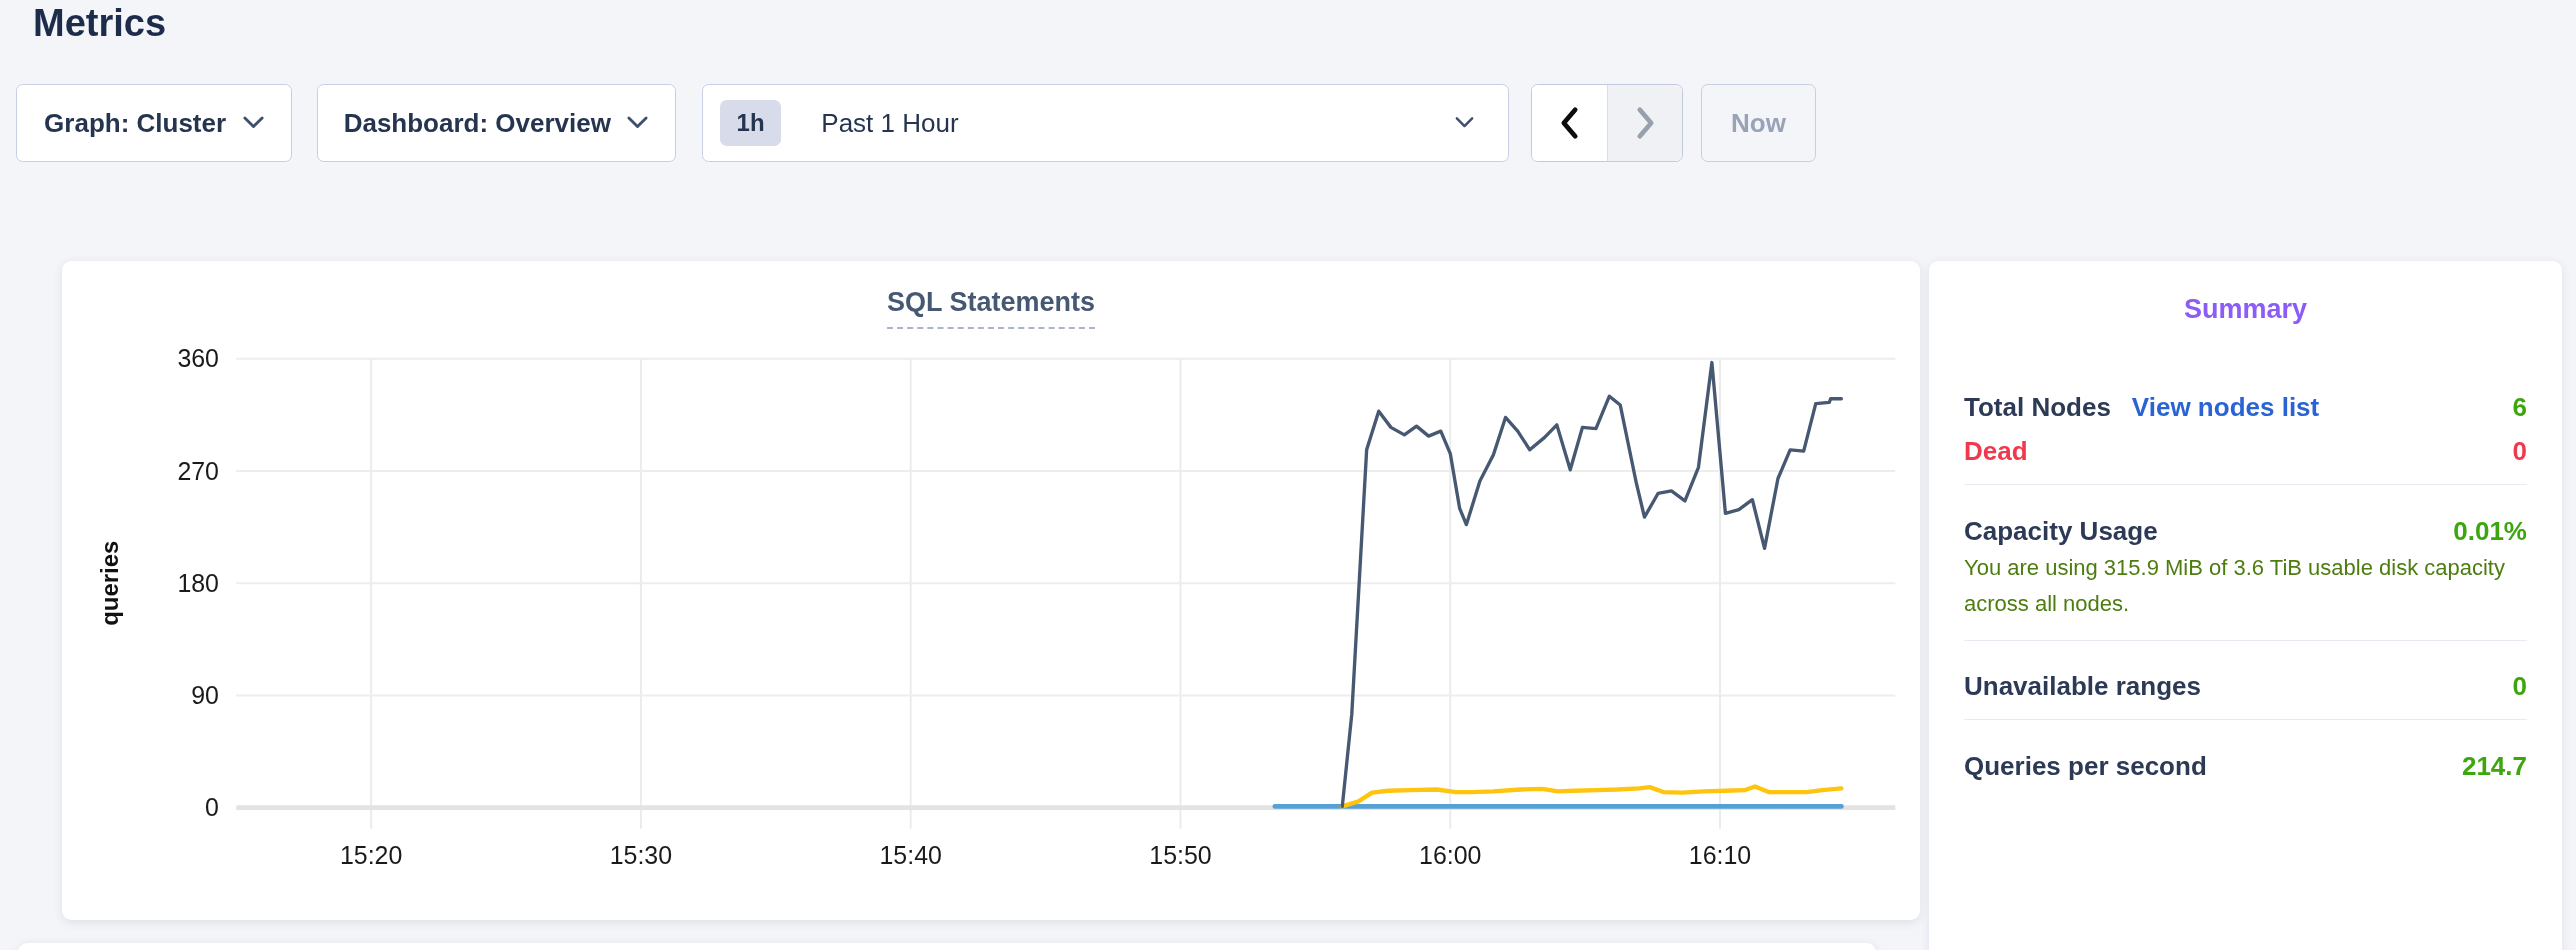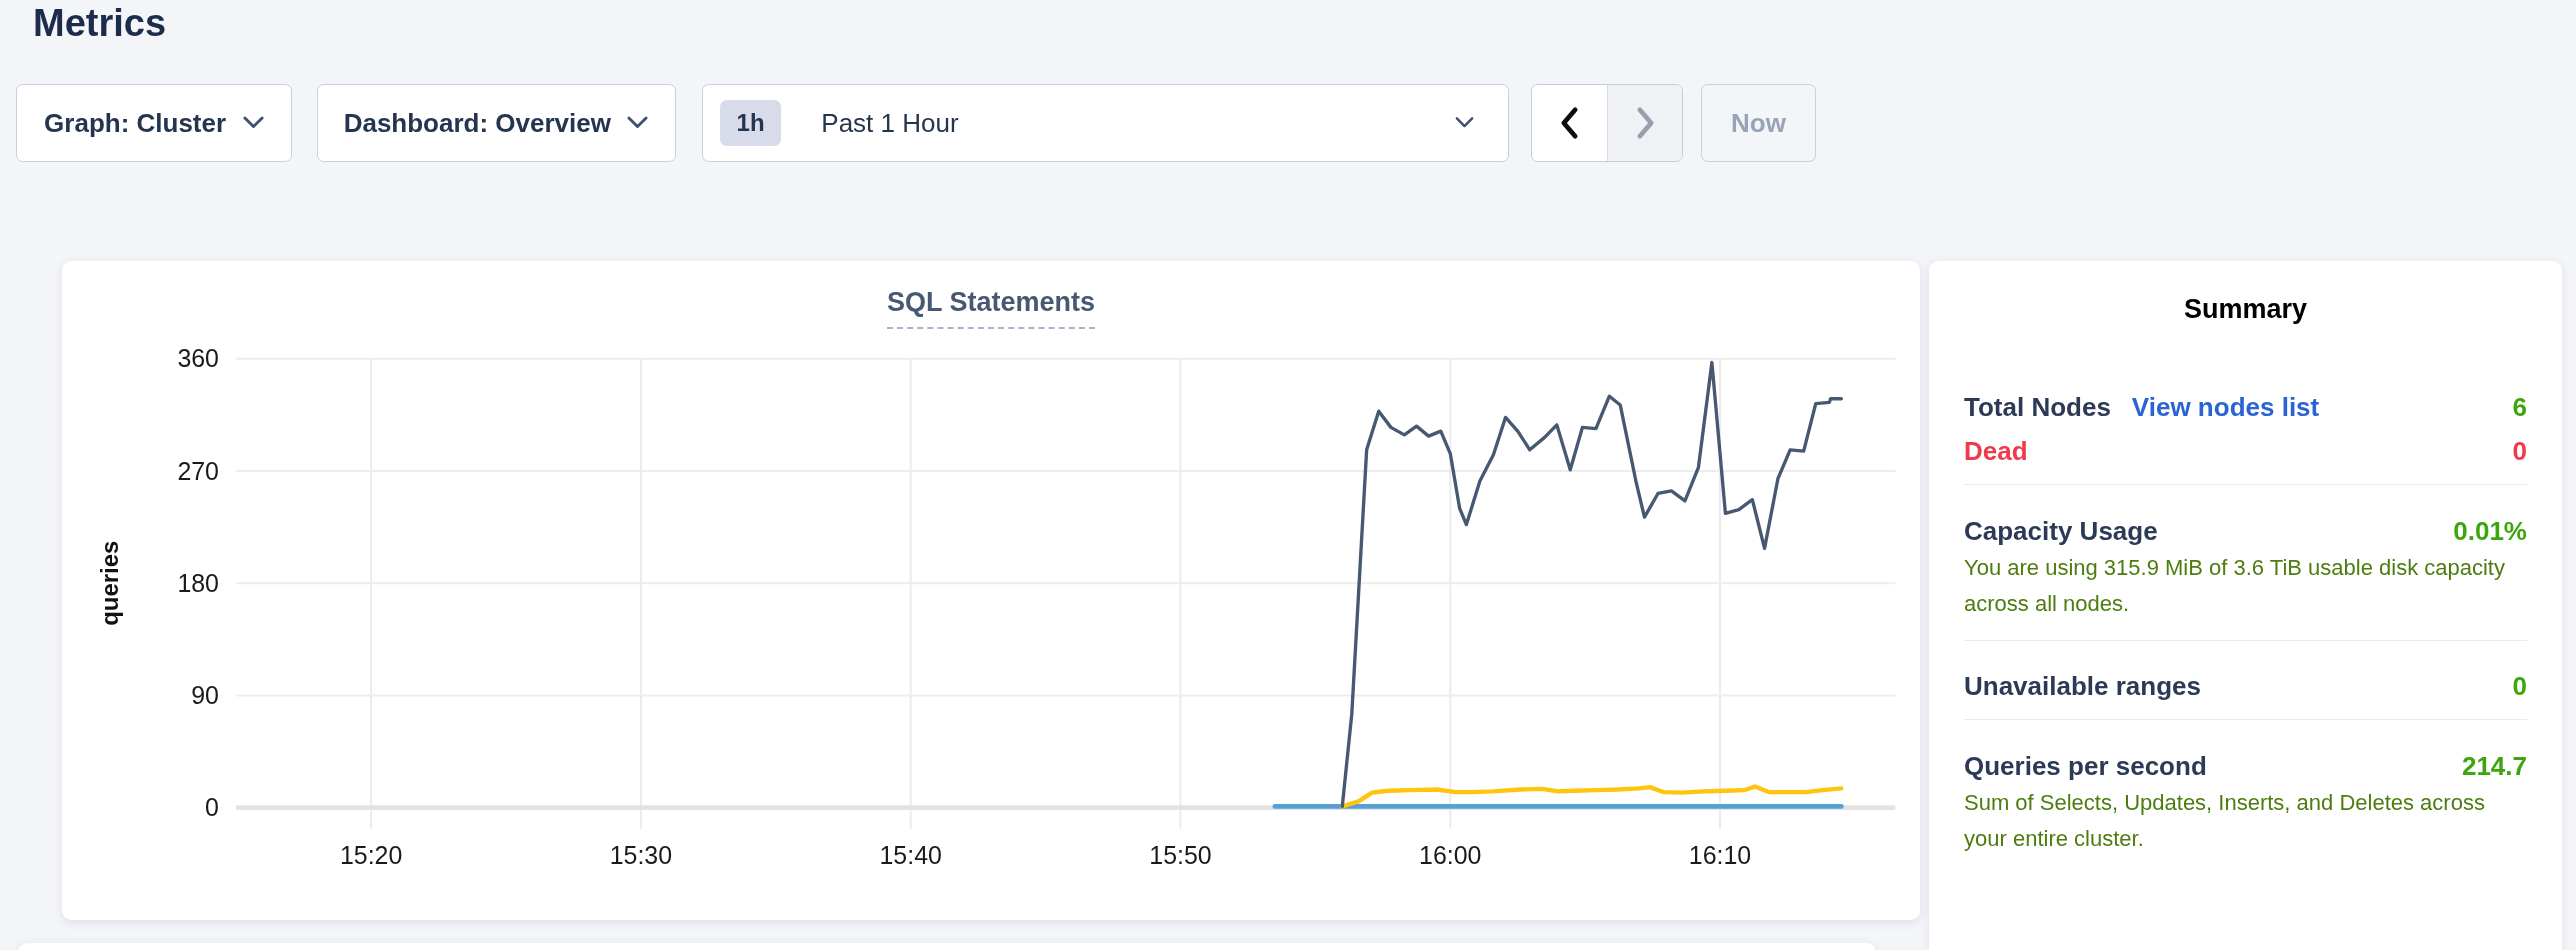--- a/index.html
+++ b/index.html
@@ -48,21 +48,21 @@
   }
   #chart-card   { left:18px;  top:261px; width:1858px; height:659px;margin-left:44px; }
   #bottom-card  { left:18px;  top:943px; width:1858px; height:58px; }
   #summary-card { left:1929px; top:261px; width:633px; height:739px; padding:0 35px; }
   .chart-title-wrap { text-align:center; margin-top:26px; height:42px; }
   .chart-title {
     display:inline-block; font-size:27px; font-weight:700; color:#475872;
     border-bottom:2.9px dashed #aab3ca; padding-bottom:8.6px;
   }
   .chart-svg { display:block; width:1858px; height:585px; margin-top:1.9px; }
-  .sum-title { margin-top:33px; text-align:center; font-size:27px; font-weight:700; color:#000000; }
+  .sum-title { margin-top:33px; text-align:center; font-size:27px; font-weight:700; color:#8b5cf6; }
   .rows { margin-top:54px; }
   .srow { display:flex; align-items:flex-end; height:44px; font-size:26px; font-weight:700; }
   .srow .val { margin-left:auto; font-weight:600; }
   .link { margin-left:21px; font-size:26px; font-weight:600; cursor:pointer; }
   hr.sep { border:none; border-top:1.9px solid #e8eaf1; margin:17.3px 0; }
   .desc { font-size:22px; line-height:36px; color:#4d7c0f; font-weight:400; margin-top:3.8px; }
 </style>
 </head>
 <body>
 
@@ -181,15 +181,14 @@
     <span>Unavailable ranges</span>
     <span class="val" style="color: rgb(61, 166, 14);">0</span>
   </div>
 
   <hr class="sep">
 
   <div class="srow">
     <span>Queries per second</span>
     <span class="val" style="color: rgb(61, 166, 14);">214.7</span>
   </div>
-  <div class="desc">Sum of Selects, Updates, Inserts, and Deletes across your entire cluster.</div>
 </div>
 
 
 </body></html>

